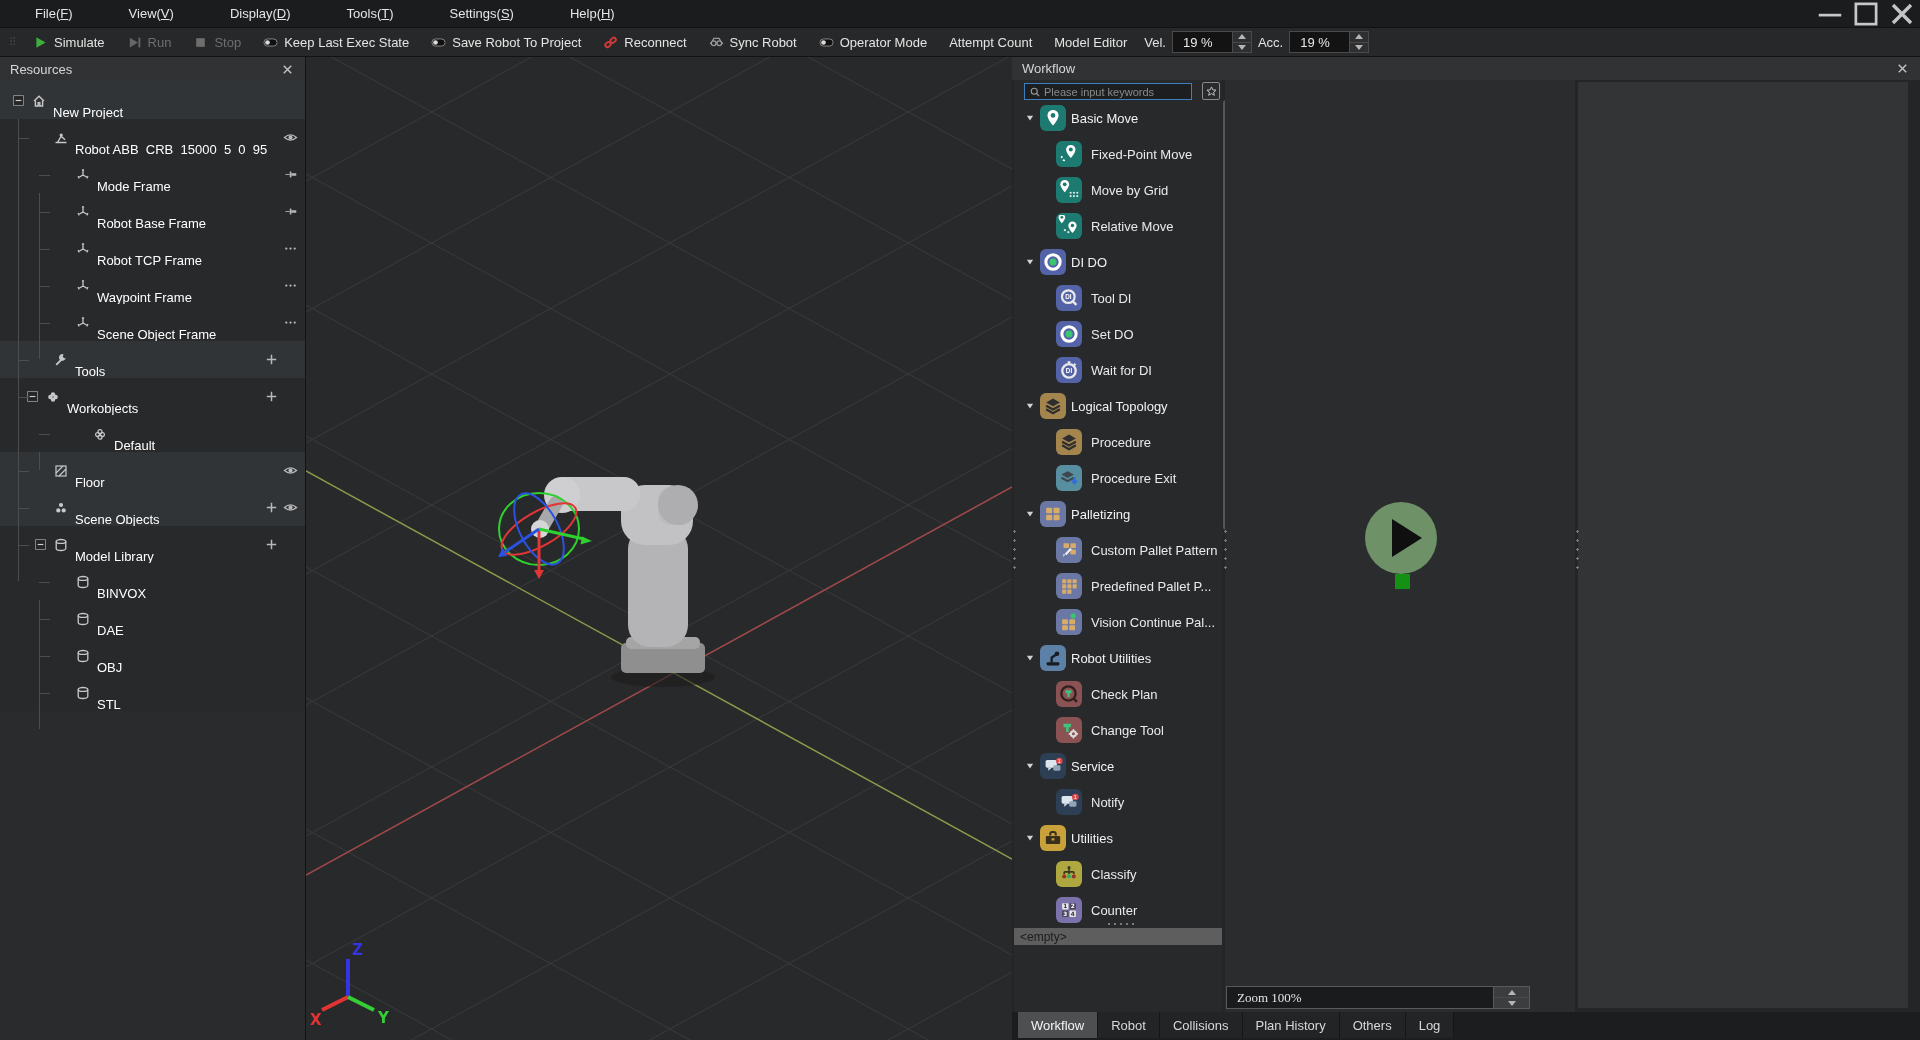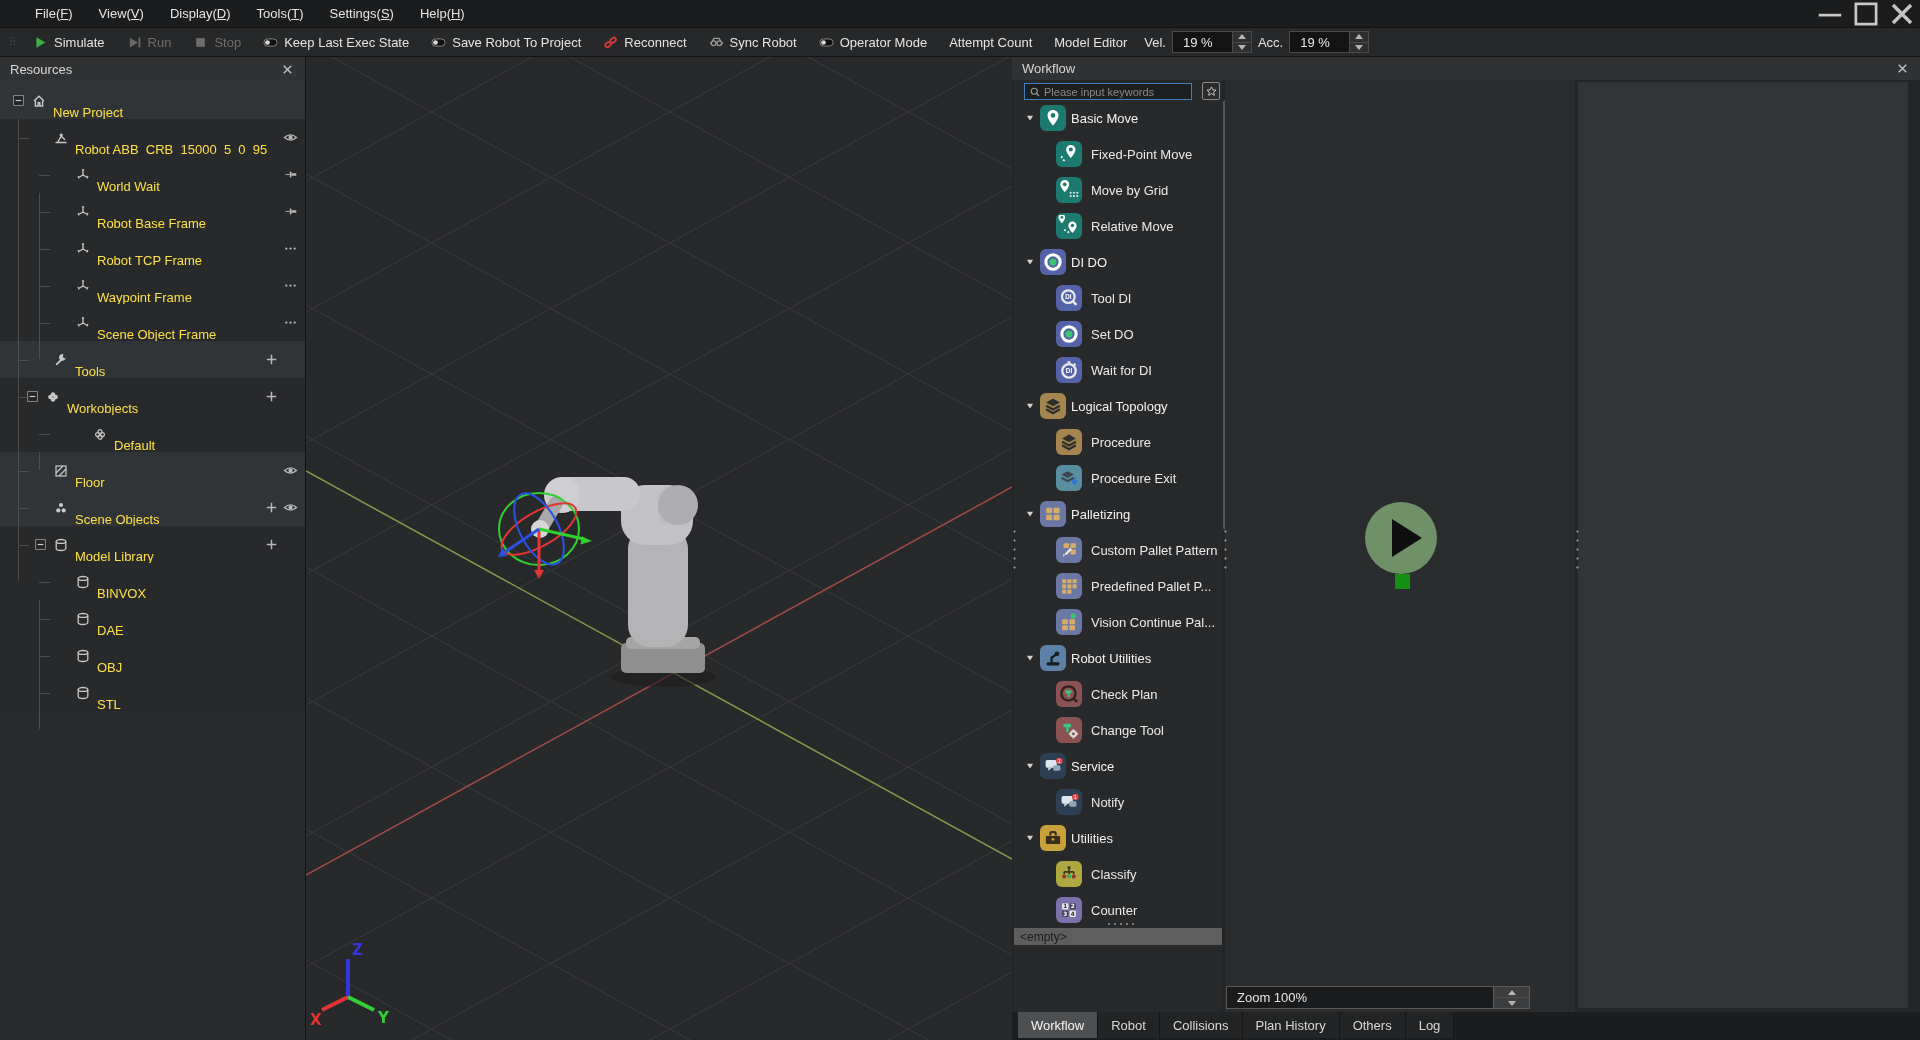--- a/index.html
+++ b/index.html
@@ -1,21 +1,21 @@
 <!DOCTYPE html>
 <html><head>
 <meta charset="utf-8">
 <style>
   * { margin:0; padding:0; box-sizing:border-box; }
   html,body { width:1920px; height:1040px; overflow:hidden; background:#1e1f20;
     font-family:"Liberation Sans","DejaVu Sans",sans-serif; color:#e2e2e2; font-size:13px; }
   .icon svg { display:block; width:15px; height:15px; }
   
   #menubar { position:absolute; left:0; top:0; width:1920px; height:27px; background:#1b1c1d;
-    display:flex; align-items:center; padding-left:22px; }
+    display:flex; align-items:center; padding-left:22px;gap:30px; }
   .menu-item { padding:4px 13px; color:#e6e6e6; cursor:default; }
   .menu-item u { text-decoration:underline; }
   #win-controls { position:absolute; right:0; top:0; height:27px; display:flex; }
   .win-btn { width:36px; height:27px; display:flex; align-items:center; justify-content:center; }
   
   #toolbar { position:absolute; left:0; top:27px; width:1920px; height:30px; background:#272829;
     border-top:1px solid #121212; border-bottom:1px solid #121212;
     display:flex; align-items:center; padding-left:4px; }
   .tb-grip { margin:0 4px; }
   .tb-grip svg { width:10px; height:18px; }
@@ -33,21 +33,21 @@
   #resources { position:absolute; left:0; top:57px; width:306px; height:983px; background:#292b2d; border-right:1px solid #131313; }
   #resources-header { height:25px; background:#303234; display:flex; align-items:center; padding:0 10px; color:#d6d6d6; }
   #resources-header .icon { margin-left:auto; }
   .res-rows { position:absolute; left:0; top:25px; width:100%; }
   .res-row { position:relative; height:37px; display:flex; align-items:center; gap:6px; background:#28292b; }
   .res-row.light { background:#313437; }
   .res-row.selected { background:#474b4f; }
   .res-exp { width:13px; height:13px; flex:0 0 13px; }
   .res-exp svg, .res-ico svg { width:100%; height:100%; }
   .res-ico { width:16px; height:16px; flex:0 0 16px; }
-  .res-label { color:#fde047; white-space:nowrap;margin-top:24px; }
+  .res-label { color:#ffffff; white-space:nowrap;margin-top:24px; }
   .slot-plus { position:absolute; right:26px; width:15px; height:15px; }
   .slot-end  { position:absolute; right:7px;  width:15px; height:15px; }
   .tick { position:absolute; top:50%; width:11px; height:1px; background:#4d4d4d; }
   .guide { position:absolute; width:1px; background:#4d4d4d; }
   
   #viewport { position:absolute; left:306px; top:57px; width:706px; height:983px; background:#28292b; }
   
   #rightpane { position:absolute; left:1012px; top:57px; width:908px; height:983px; background:#242526; }
   #wf-header { position:absolute; left:0; top:0; width:908px; height:23px; background:#303234; display:flex; align-items:center; padding:0 10px; color:#d6d6d6; }
   #wf-header .icon { margin-left:auto; }
@@ -70,21 +70,21 @@
   .wf-row.group .wf-label { color:#f2f2f2; }
   #wf-scrollbar { position:absolute; right:-7px; top:20px; width:6px; height:430px; background:#55575a; border-radius:3px; }
   #tree-resize-dots { position:absolute; left:92px; top:841px; width:32px; height:6px;
     background-image:radial-gradient(circle,#7a7a7a 1.1px,transparent 1.3px); background-size:6px 6px; }
   #empty-bar { position:absolute; left:0; top:848px; width:208px; height:17px; background:#5e5e5e; color:#1c1c1c; display:flex; align-items:center; padding-left:6px; font-size:12px; }
   #canvas { position:absolute; left:213px; top:23px; width:350px; height:932px; background:#2b2c2e; }
   #start-node { position:absolute; left:140px; top:422px; width:72px; height:72px; border-radius:50%; }
   #start-node .tri { position:absolute; left:27px; top:17px; width:0; height:0;
     border-top:19px solid transparent; border-bottom:19px solid transparent; border-left:30px solid #0f0f0f; }
   #start-node-tail { position:absolute; left:170px; top:494px; width:15px; height:15px; background:#149114; }
-  #zoom-ctl { position:absolute; left:1px; top:906px; width:304px; height:23px; background:#1a1b1c; border:1px solid #5a5a5a; display:flex; }
+  #zoom-ctl { position:absolute; left:1px; top:906px; width:304px; height:23px; background:#1a1b1c; border:1px solid #5a5a5a; display:flex;font-family:Liberation Serif, serif; }
   #zoom-label { flex:1; display:flex; align-items:center; padding-left:10px; color:#e6e6e6; }
   #zoom-spin { width:36px; border-left:1px solid #5a5a5a; display:flex; flex-direction:column; background:#3c3d3e; }
   #zoom-spin .spin-btn { background:#3c3d3e; }
   #props { position:absolute; left:566px; top:25px; width:330px; height:926px; background:#323436; }
   .vsplit { position:absolute; width:5px; height:46px;
     background-image:radial-gradient(circle,#7a7a7a 1.2px,transparent 1.4px); background-size:5px 9px; }
   
   #tabs { position:absolute; left:0; top:955px; width:908px; height:28px; background:#1c1d1e; display:flex; align-items:flex-start; padding-left:6px; }
   .tab { height:26px; padding:0 13px; display:flex; align-items:center; background:#232425; border-right:1px solid #161616; color:#d8d8d8; }
   .tab.active { background:#4d4f51; color:#f4f4f4; }
@@ -281,21 +281,21 @@
           </span>
         </div>
         <div class="res-row  " style="padding-left:56px">
      <i class="tick" style="left:39px"></i>
           <span class="res-exp"></span>
      <span class="res-ico"><svg viewBox="0 0 16 16">
               <g stroke="#c8c8c8" stroke-width="1.3" fill="none">
                 <path d="M8 8V2.6M8 8 3.2 10.8M8 8l4.8 2.8M6.9 2.9h2.2M3 9.2l1.3 2.1M11.7 11.3l1.3-2.1"></path>
               </g>
             </svg></span>
-     <span class="res-label">World Wait</span>
+     <span class="res-label">Mode Frame</span>
      <span class="slot-end icon">
             <svg viewBox="0 0 16 16">
               <g fill="#b9b9b9" transform="rotate(90 8 8)">
                 <rect x="6.7" y="1.8" width="2.6" height="5.4" rx=".5"></rect>
                 <rect x="4.9" y="7" width="6.2" height="1.8" rx=".5"></rect>
                 <rect x="7.6" y="8.8" width=".9" height="4.6"></rect>
               </g>
             </svg>
           </span>
         </div>

